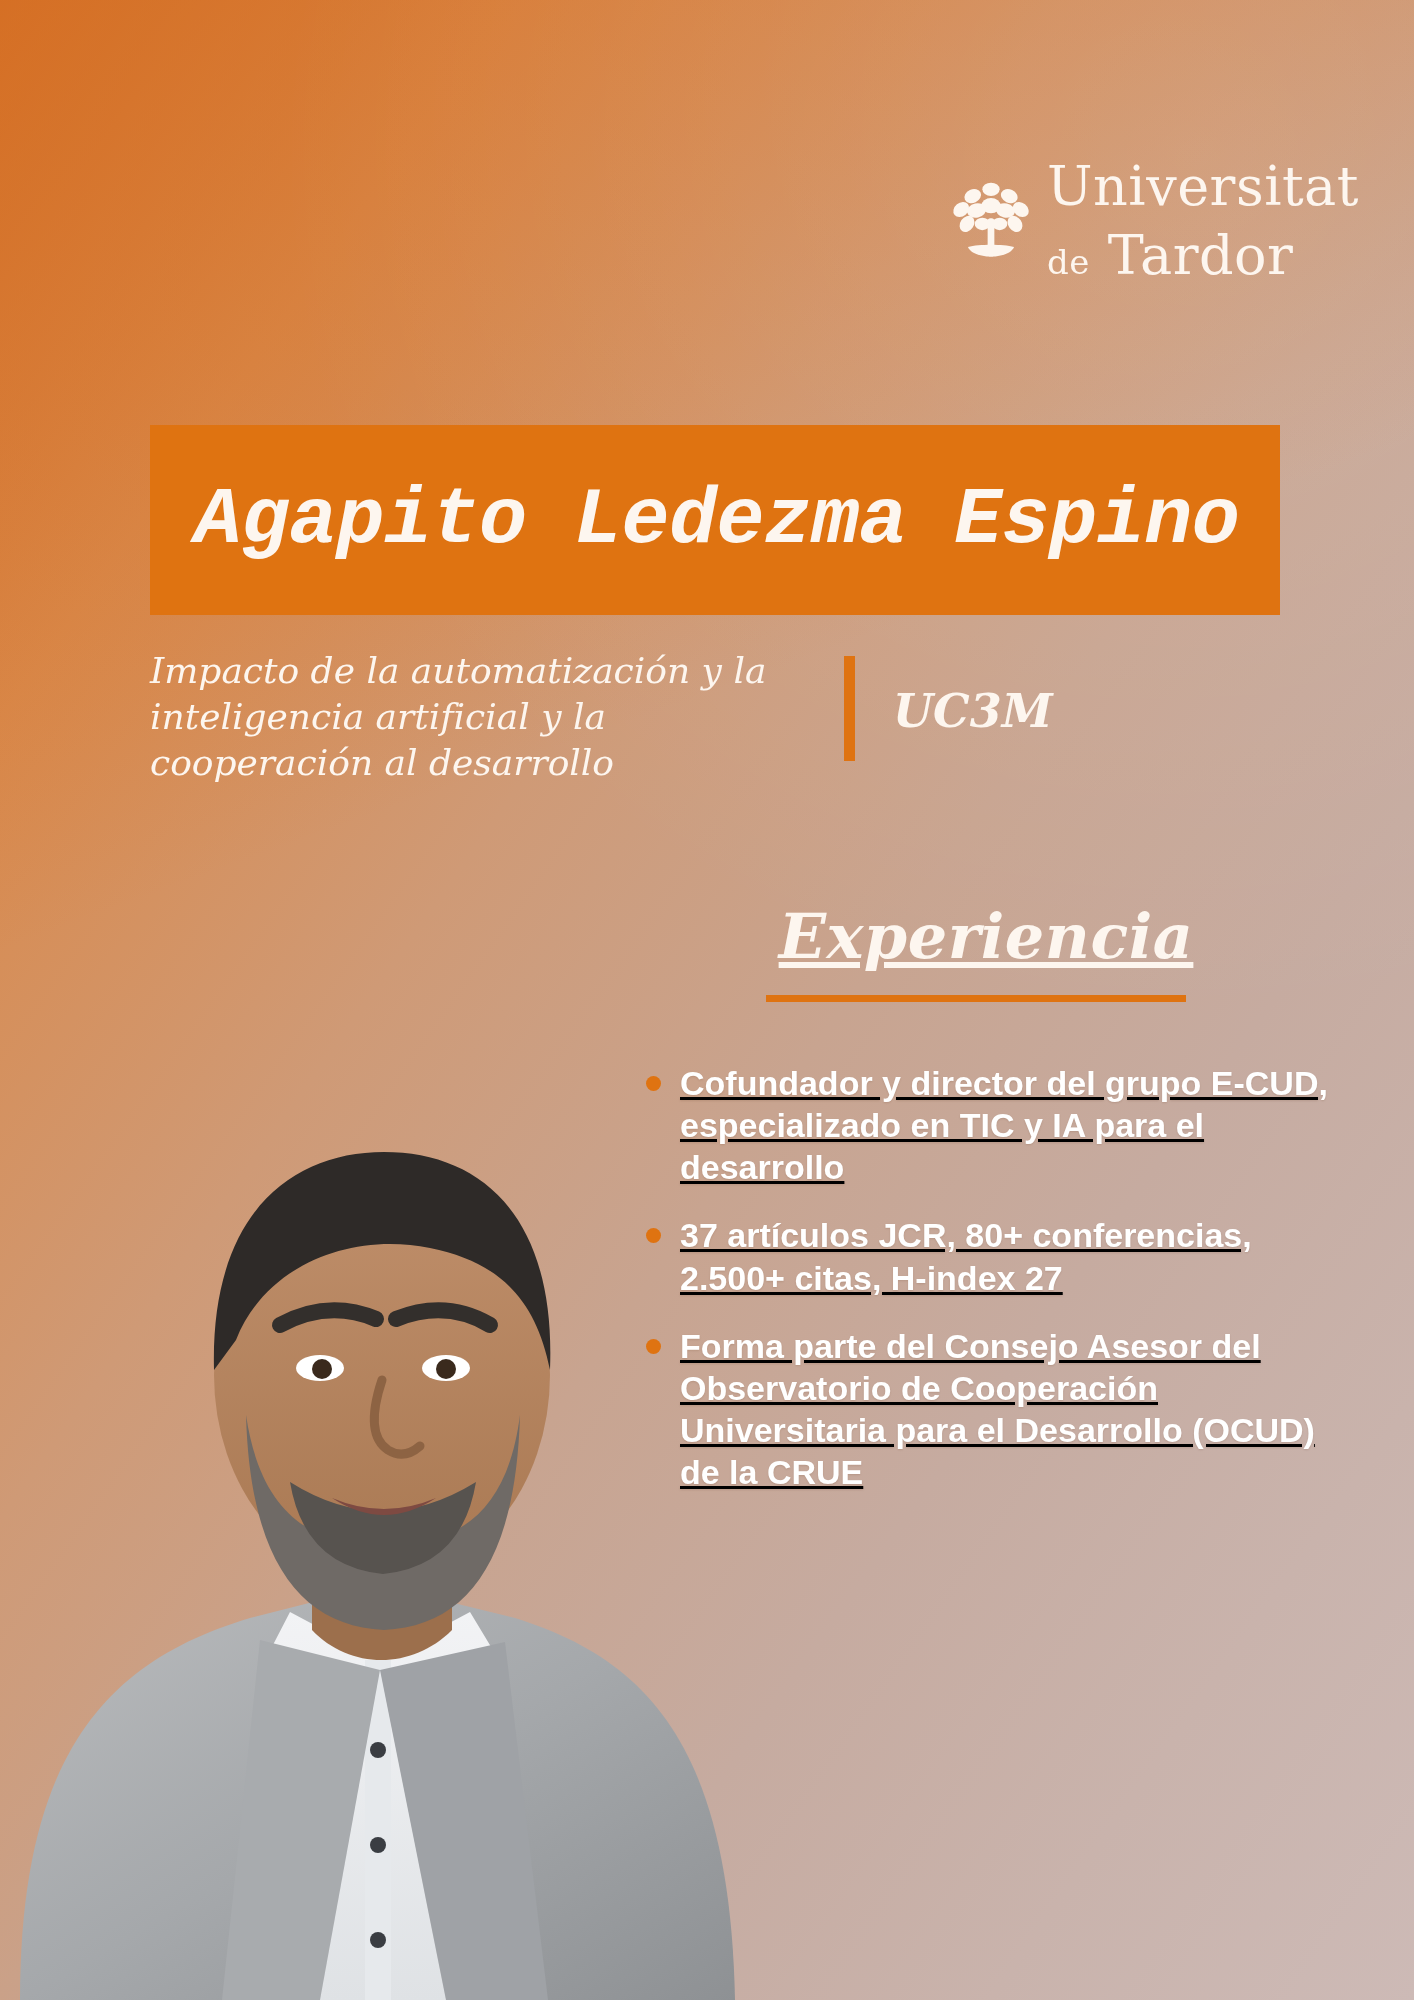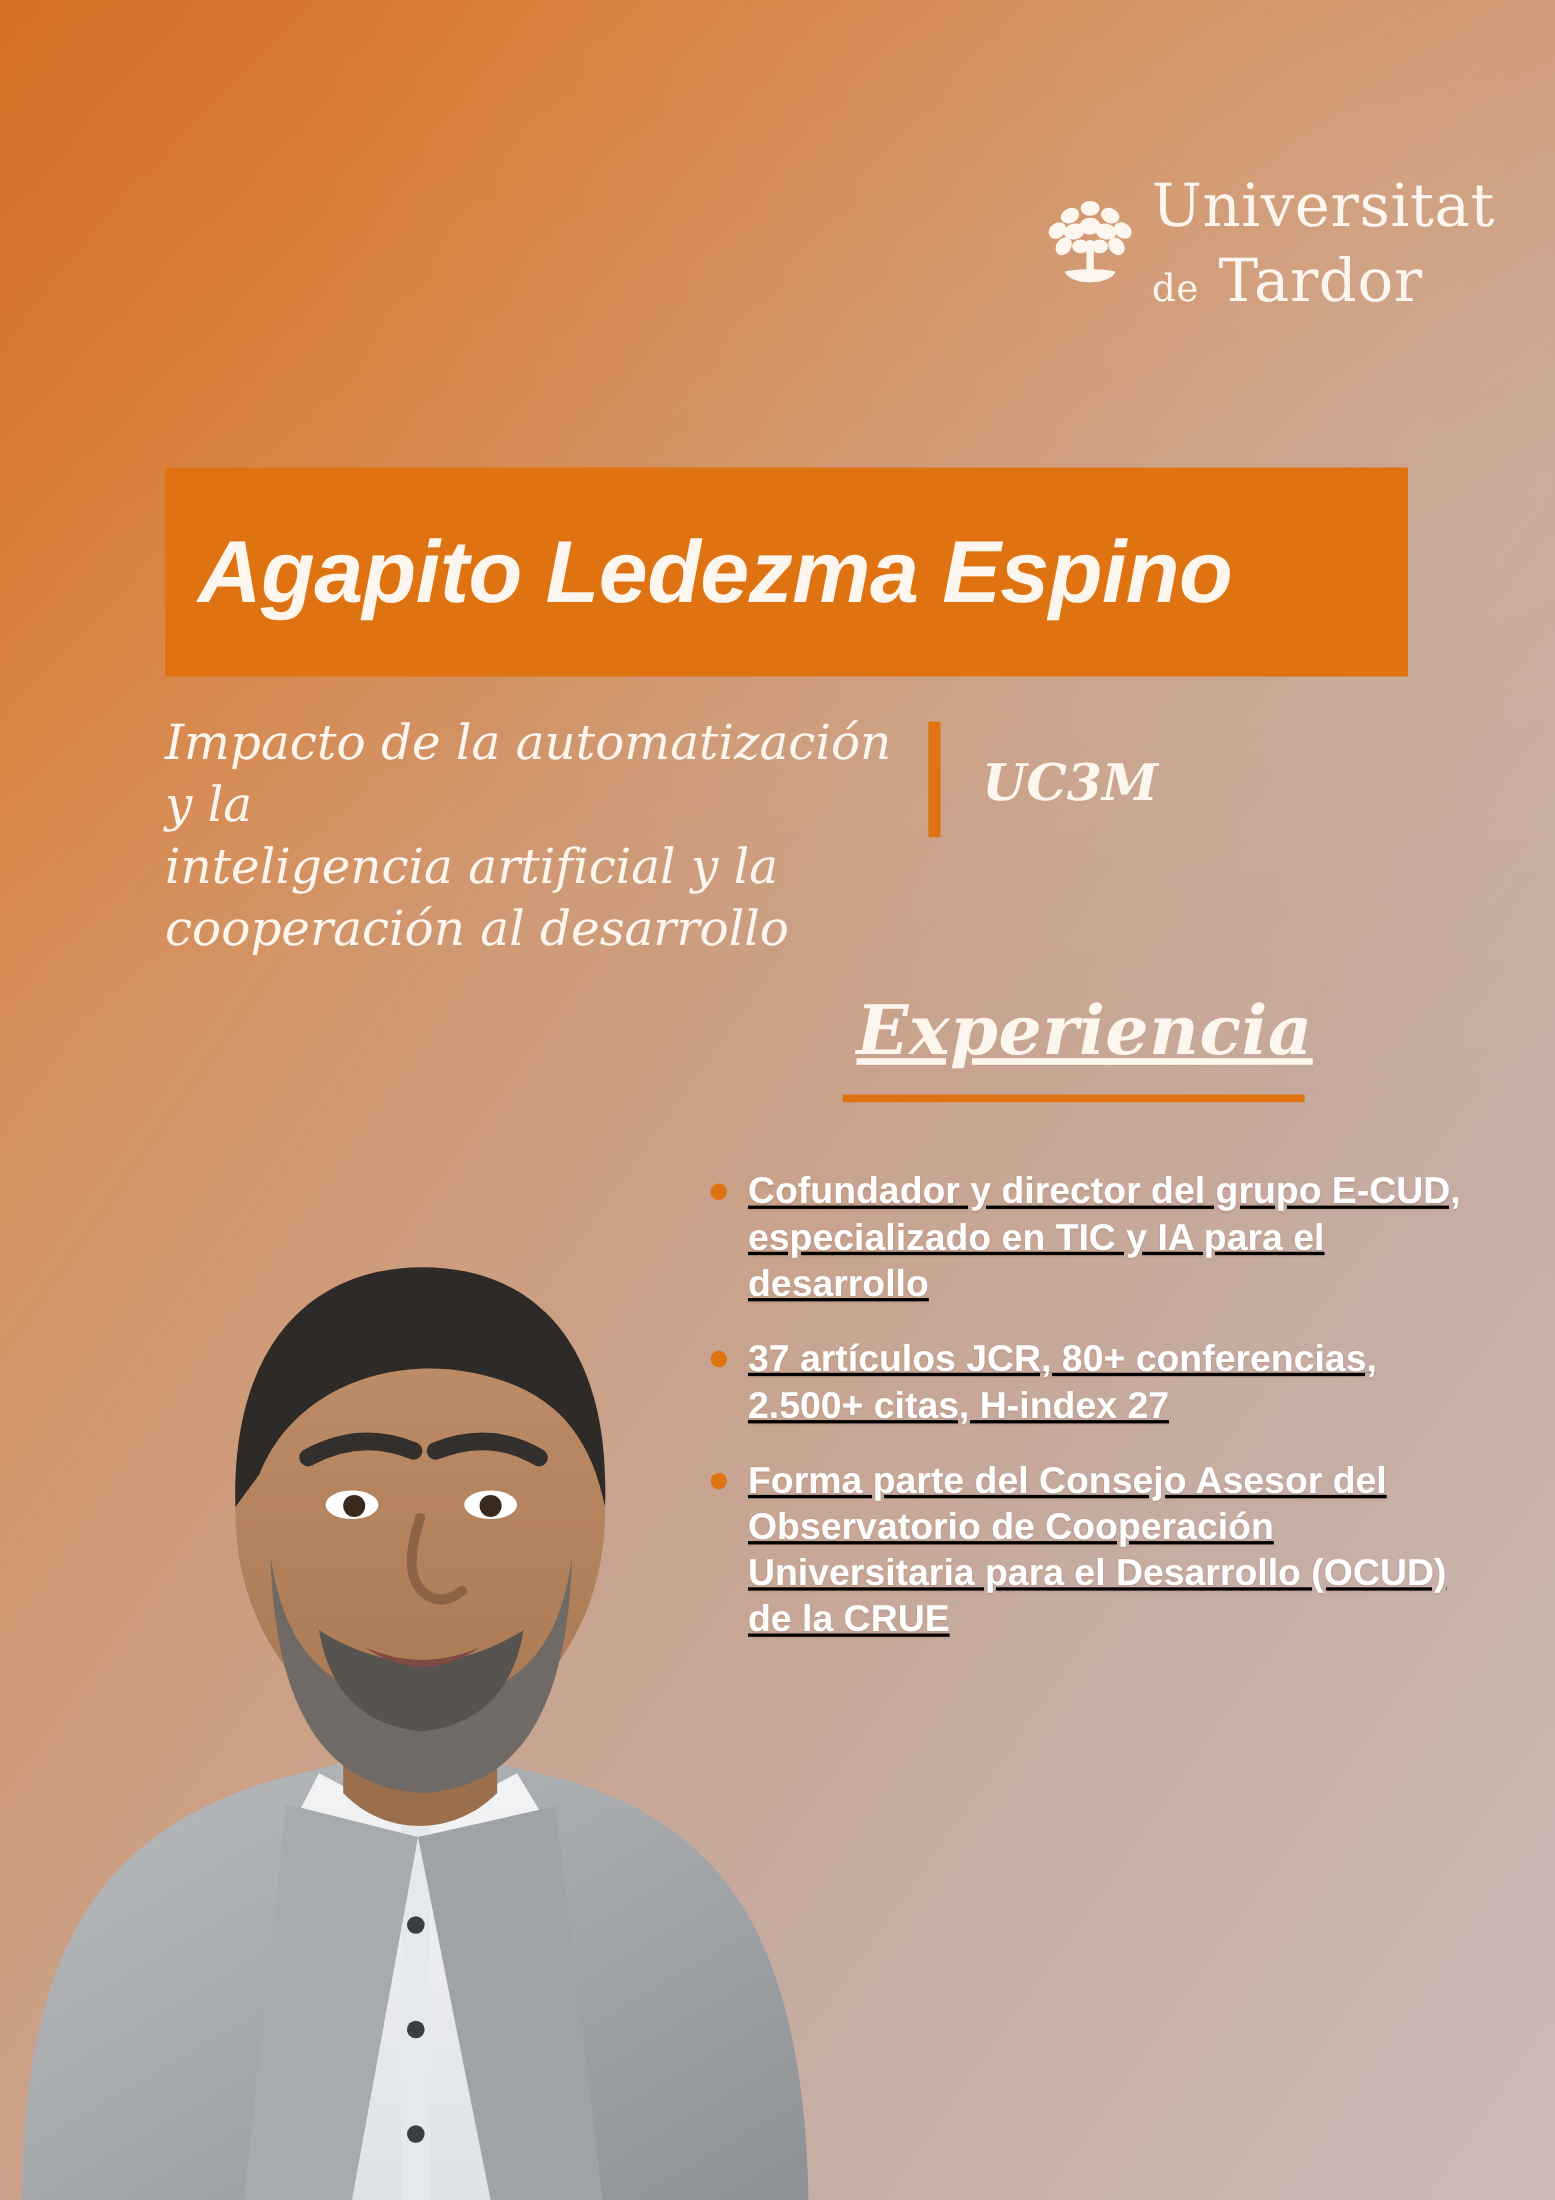--- a/index.html
+++ b/index.html
@@ -94,45 +94,45 @@
     left: 150px;
     top: 425px;
     width: 1130px;
     height: 190px;
     background: #df7311;
     display: flex;
     align-items: center;
     z-index: 5;
   }
   .name-band .speaker-name {
-    font-family: Liberation Sans, sans-serif;
+    font-family: Liberation Mono, monospace;
     font-style: italic;
     font-weight: bold;
     font-size: 80px;
     color: #fdf6ef;
-    padding-left: 30px;
+    padding-left: 44px;
     letter-spacing: -0.5px;
     white-space: nowrap;
   }
 
   
   .talk-row {
     position: absolute;
     left: 150px;
     top: 648px;
     width: 1140px;
     display: flex;
     align-items: flex-start;
     z-index: 5;
   }
   .talk-title {
     width: 690px;
     font-family: "DejaVu Serif", serif;
     font-style: italic;
-    font-size: 44px;
+    font-size: 36px;
     line-height: 1.28;
     color: #fdf6ef;
     white-space: pre-line;
   }
   .talk-divider {
     width: 11px;
     height: 105px;
     background: #df7311;
     margin-top: 8px;
     margin-left: 4px;

